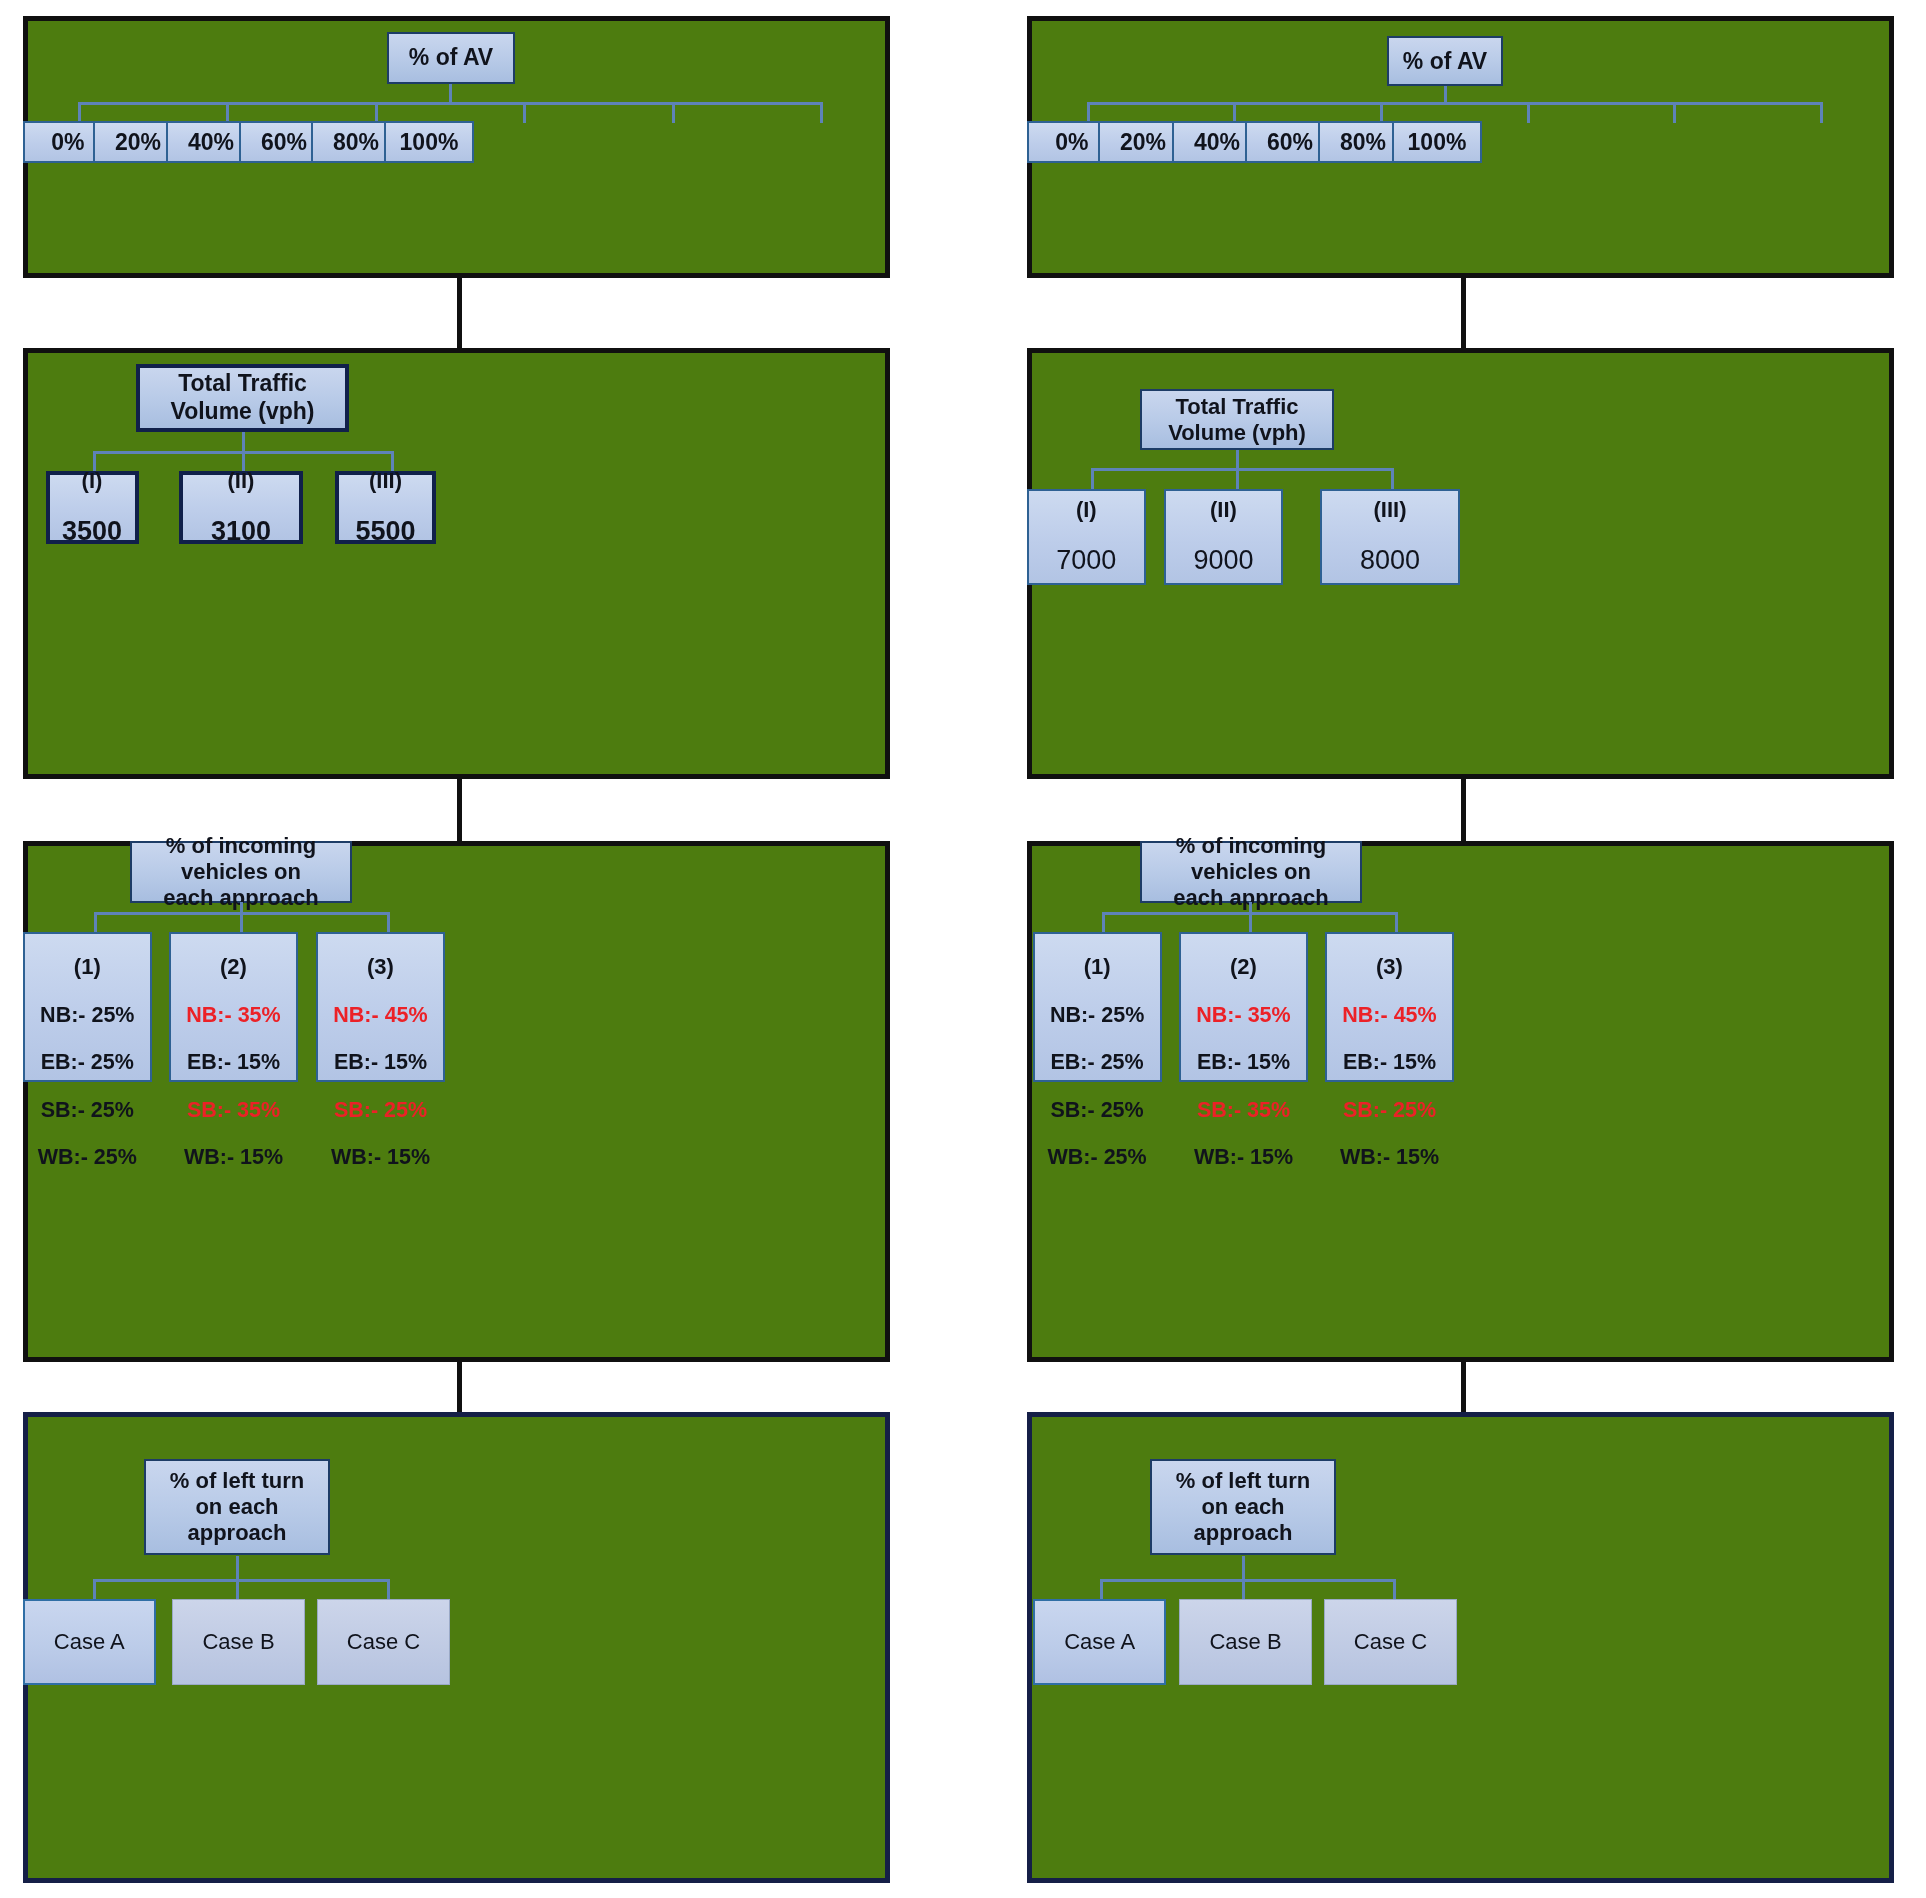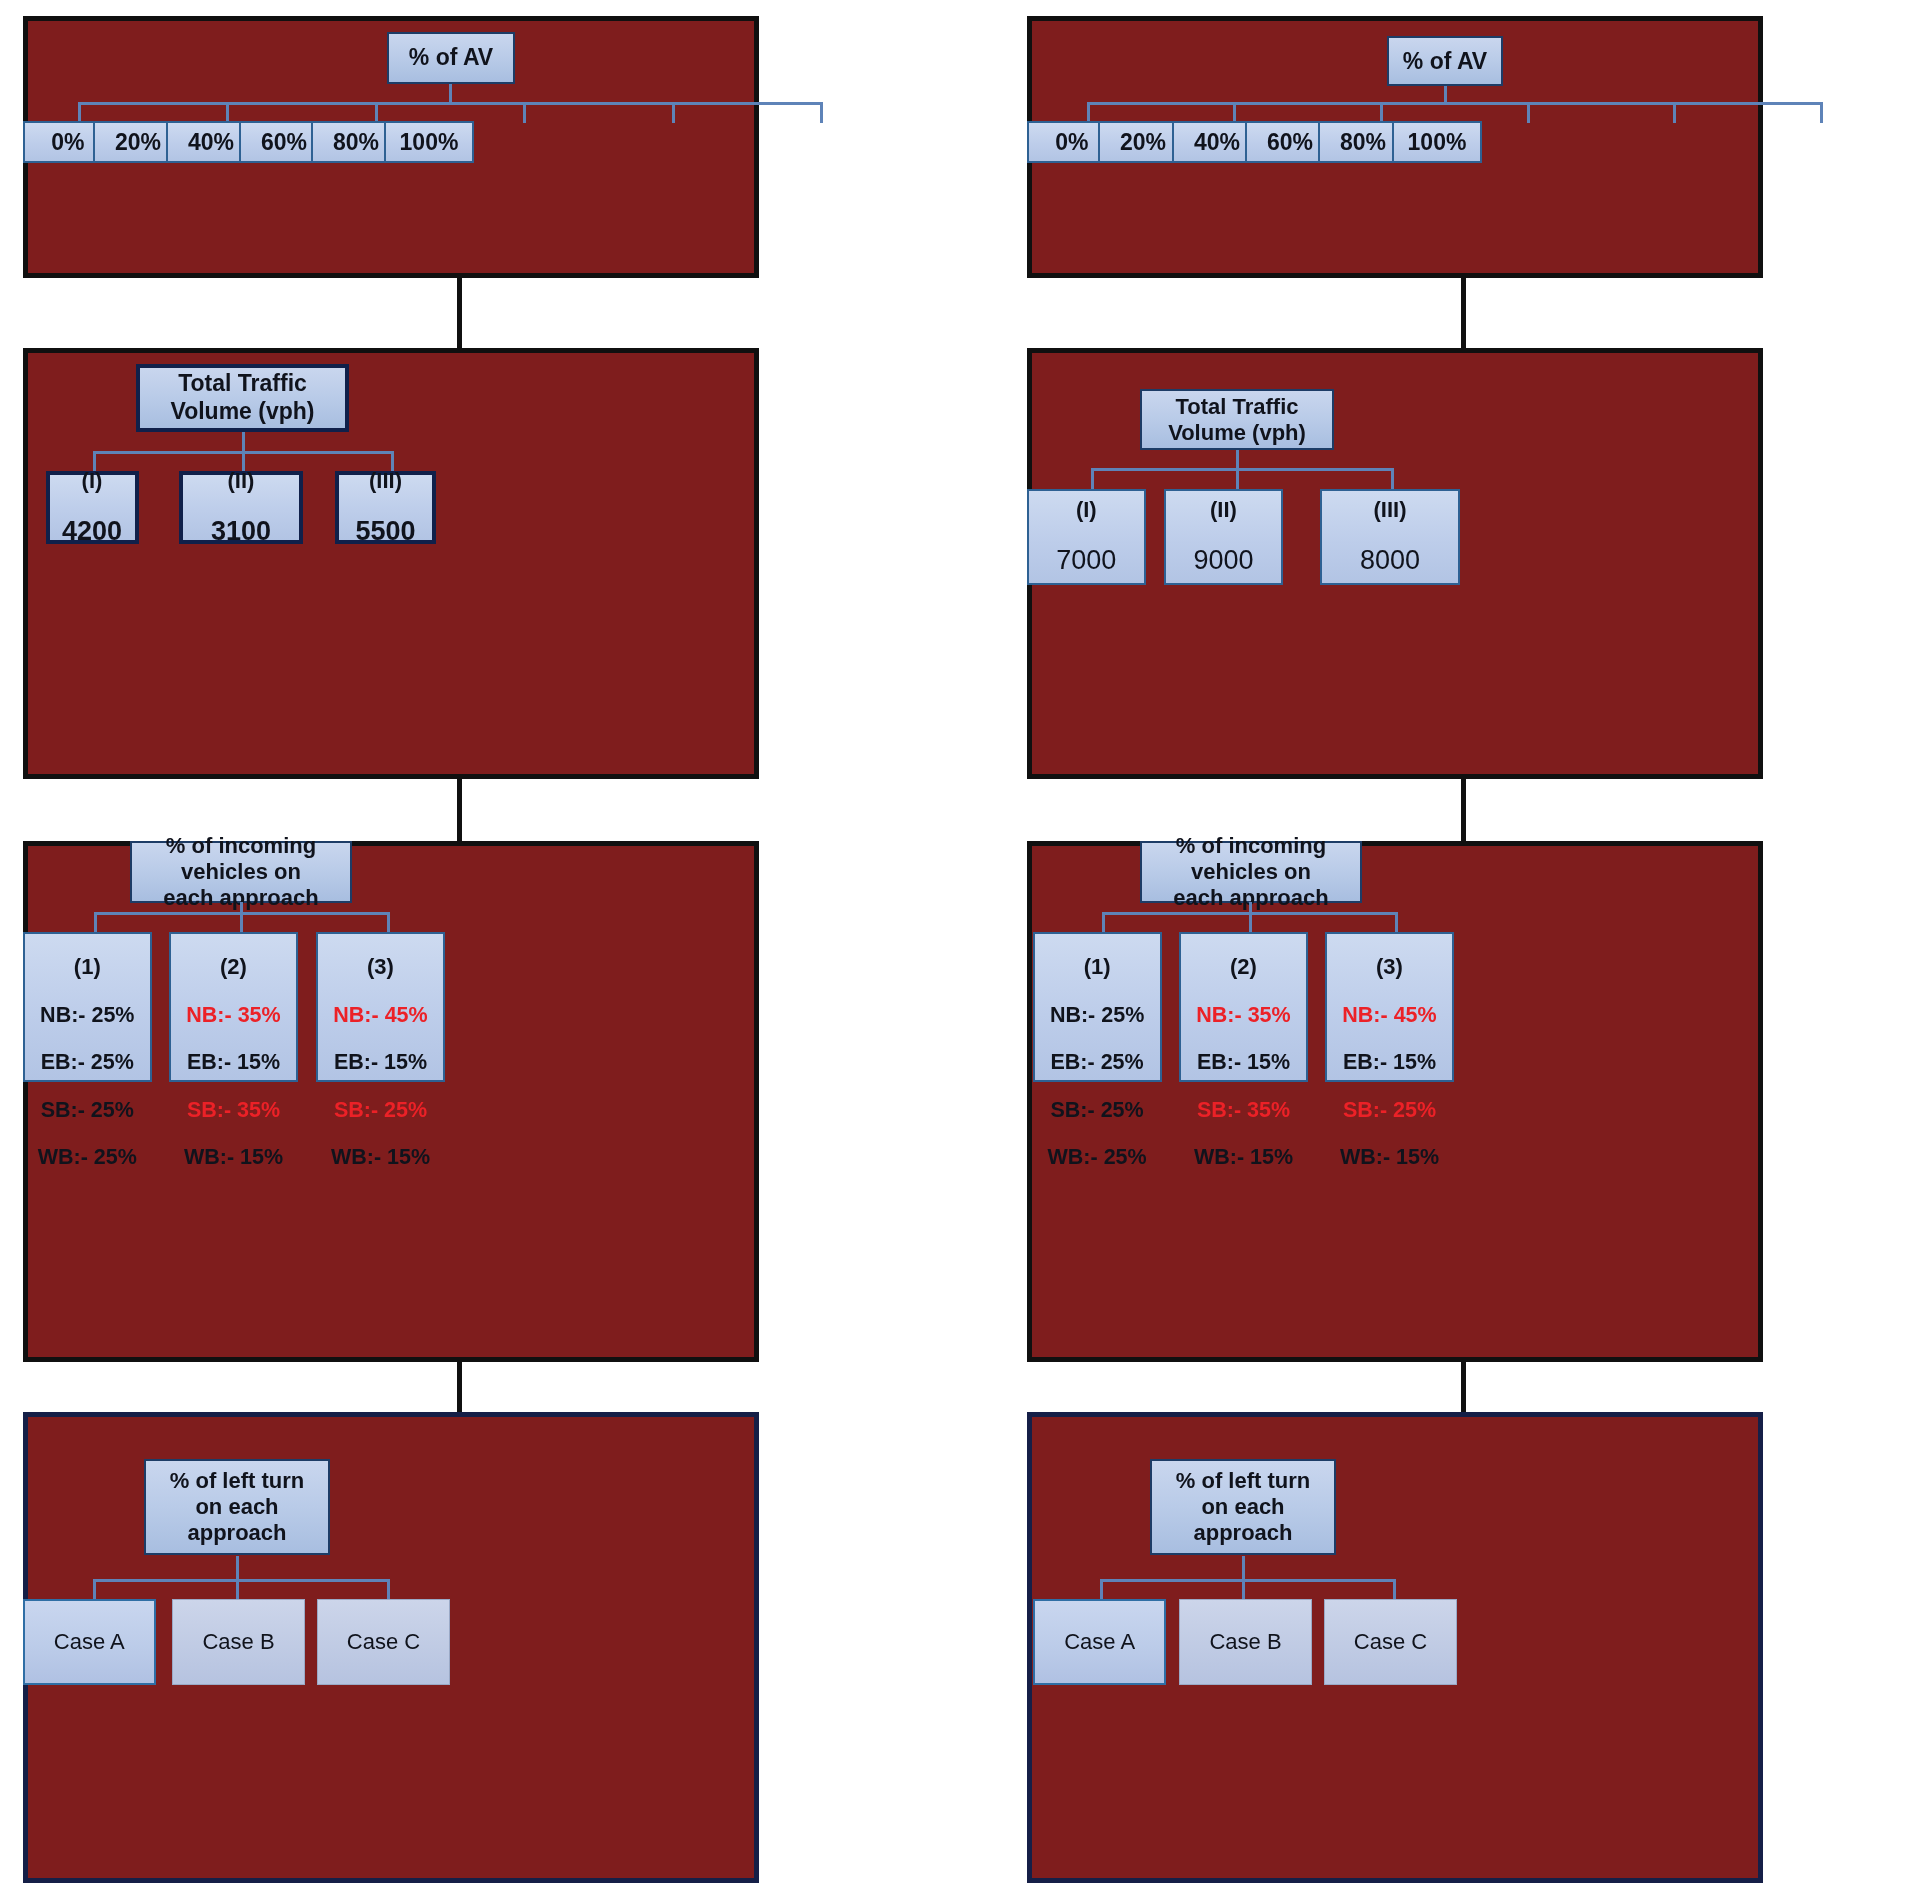--- a/index.html
+++ b/index.html
@@ -9,22 +9,22 @@
     -webkit-font-smoothing:antialiased;
   }
 
   
   .column{position:absolute;top:0;width:894px;height:1899px;}
   #col-left{left:23px;}
   #col-right{left:1027px;}
 
   
   .stage{
-    position:absolute;left:0;width:736px;
-    box-sizing:border-box;background:#7f1d1d;
+    position:absolute;left:0;width:867px;
+    box-sizing:border-box;background:#4d7c0f;
   }
   .stage.black{border:5.2px solid #101010;}
   .stage.navy{border:5.2px solid #151f47;}
 
   .stage-1{top:16.3px;height:262px;}
   .stage-2{top:348px;height:431px;}
   .stage-3{top:841px;height:521px;}
   .stage-4{top:1412px;height:471px;}
 
   
@@ -138,21 +138,21 @@
   <div class="stage black stage-2">
     <div class="node hdr-navy hdr s2-root" style="left:108px;top:10.5px;width:213px;height:68px;">Total Traffic Volume (vph)</div>
     <div class="cline v" style="left:214px;top:79px;height:21px;"></div>
     <div class="cline h" style="left:65px;top:98px;width:300px;"></div>
     <div class="cline v" style="left:65px;top:98px;height:22px;"></div>
     <div class="cline v" style="left:214px;top:98px;height:22px;"></div>
     <div class="cline v" style="left:363px;top:98px;height:22px;"></div>
 
     <div class="node leaf-navy leaf s2-child" style="left:17.5px;top:118px;width:93px;height:73px;">
       <span class="rn">(I)</span>
-      <span class="val">4200</span>
+      <span class="val">3500</span>
     </div>
     <div class="node leaf-navy leaf s2-child" style="left:151px;top:118px;width:124px;height:73px;">
       <span class="rn">(II)</span>
       <span class="val">3100</span>
     </div>
     <div class="node leaf-navy leaf s2-child" style="left:307px;top:118px;width:101px;height:73px;">
       <span class="rn">(III)</span>
       <span class="val">5500</span>
     </div>
   </div>

